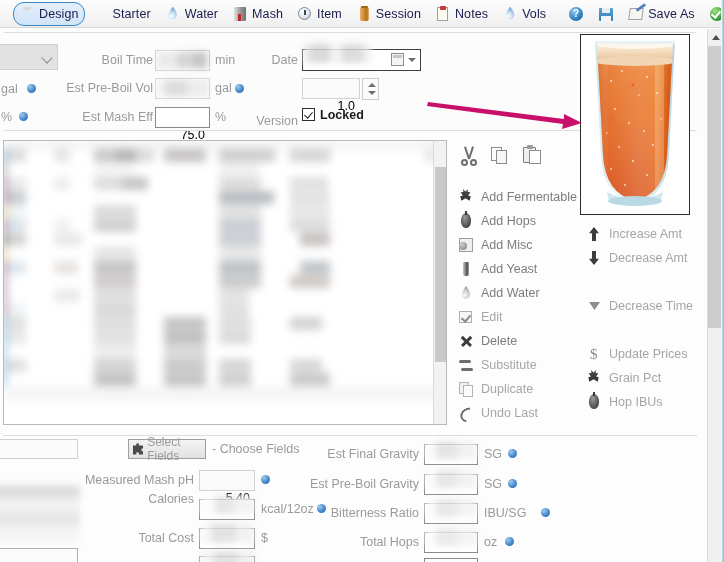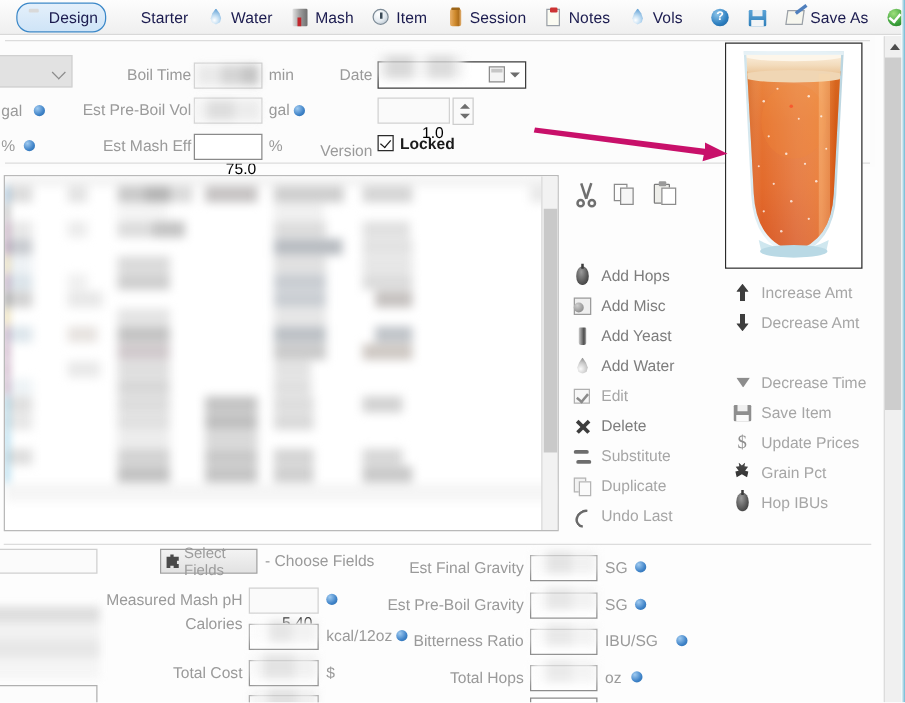--- a/index.html
+++ b/index.html
@@ -476,20 +476,26 @@
         <span class="p1"></span>
         <span class="p2"></span>
       </span>
     <span class="ic-paste">
       <span class="board"></span>
         <span class="clip"></span>
         <span class="sheet"></span>
     </span>
   </div>
 
+  <div class="act enabled" style="left:457px;top:186px;">
+    <span class="aic">
+        <span class="ic-wheat"></span>
+      </span>
+    <span class="alabel">Add Fermentable</span>
+  </div>
   <div class="act enabled" style="left:457px;top:210px;">
     <span class="aic">
         <span class="ic-hop"></span>
       </span>
     <span class="alabel">Add Hops</span>
   </div>
   <div class="act enabled" style="left:457px;top:234px;">
     <span class="aic">
         <span class="ic-misc"></span>
       </span>
@@ -548,26 +554,20 @@
     <span class="aic">
         <span class="ic-dn"></span>
       </span>
     <span class="alabel">Decrease Amt</span>
   </div>
   <div class="act" style="left:585px;top:295px;">
     <span class="aic">
         <span class="ic-tdn"></span>
       </span>
     <span class="alabel">Decrease Time</span>
-  </div>
-  <div class="act" style="left:585px;top:319px;">
-    <span class="aic">
-        <span class="ic-save2"></span>
-      </span>
-    <span class="alabel">Save Item</span>
   </div>
   <div class="act" style="left:585px;top:343px;">
     <span class="aic">
         <span class="ic-dollar">$</span>
       </span>
     <span class="alabel">Update Prices</span>
   </div>
   <div class="act" style="left:585px;top:367px;">
     <span class="aic">
         <span class="ic-wheat"></span>

